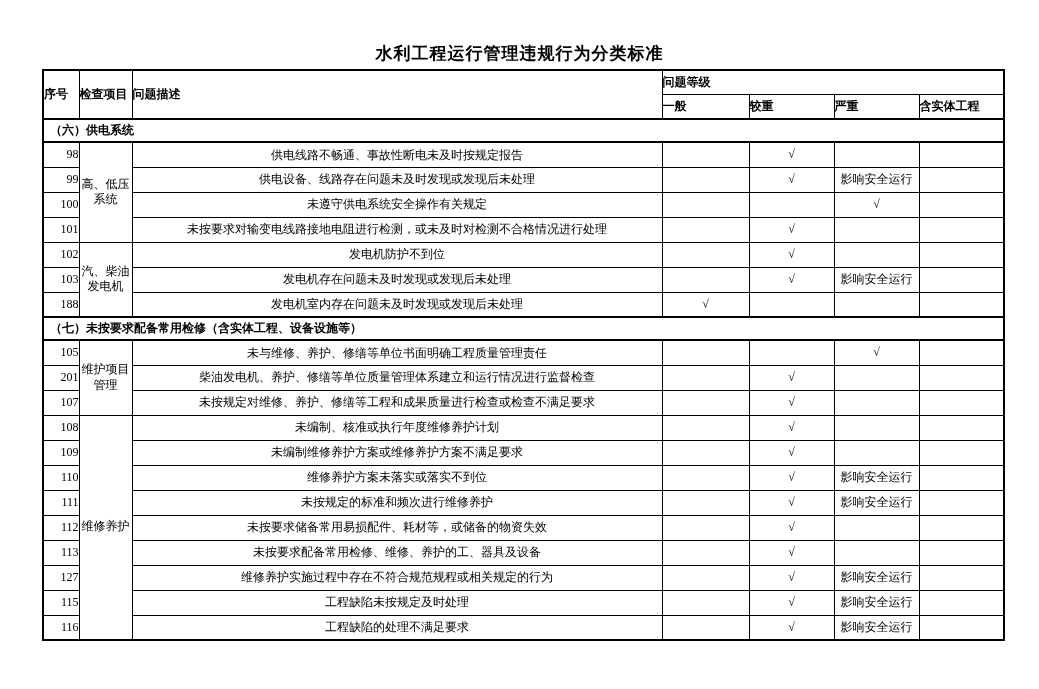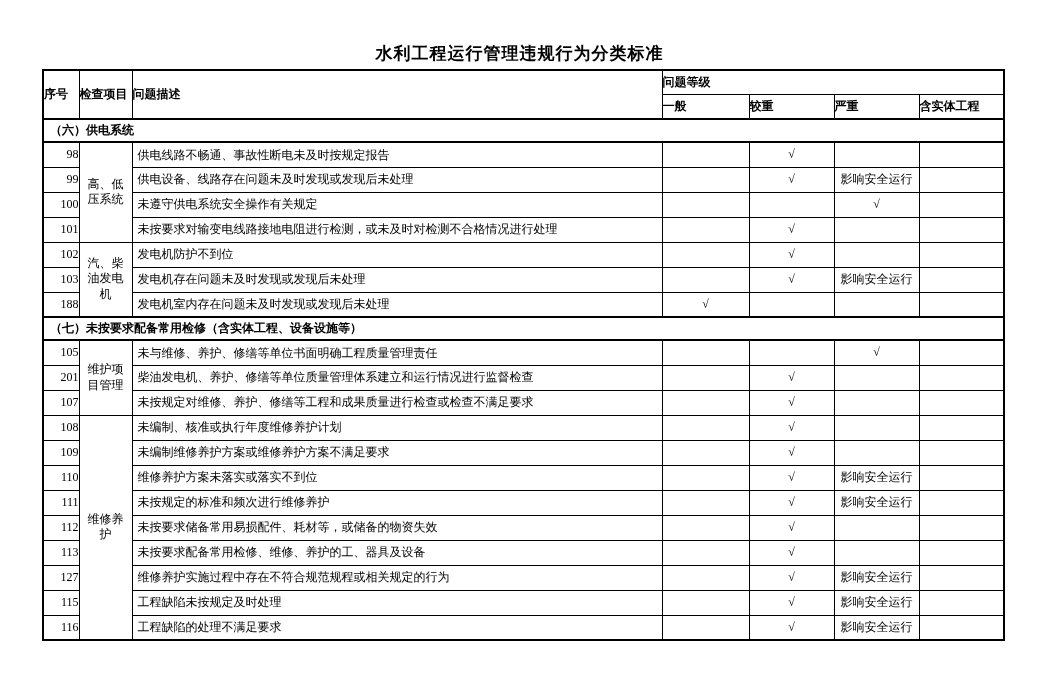--- a/index.html
+++ b/index.html
@@ -43,25 +43,25 @@
   .std-table thead th {
     font-family: "Liberation Sans", sans-serif;
     font-weight: 700;
     text-align: left;
     height: 23px;
   }
   tr.data-row { height: 25px; }
   td.seq-cell { text-align: right; font-size: 12px; }
   td.group-cell {
     text-align: center;
-    padding: 0 8px;
+    padding: 0 2px;
     line-height: 1.3;
   }
   td.desc-cell {
-    text-align: left;
+    text-align: center;
     padding: 1px 5px;
     line-height: 1.2;
   }
   td.level-cell { text-align: center; font-size: 12px; }
   tr.section-row td {
     font-family: "Liberation Sans", sans-serif;
     font-weight: 700;
     font-size: 12px;
     text-align: left;
     padding: 0 0 0 6px;

